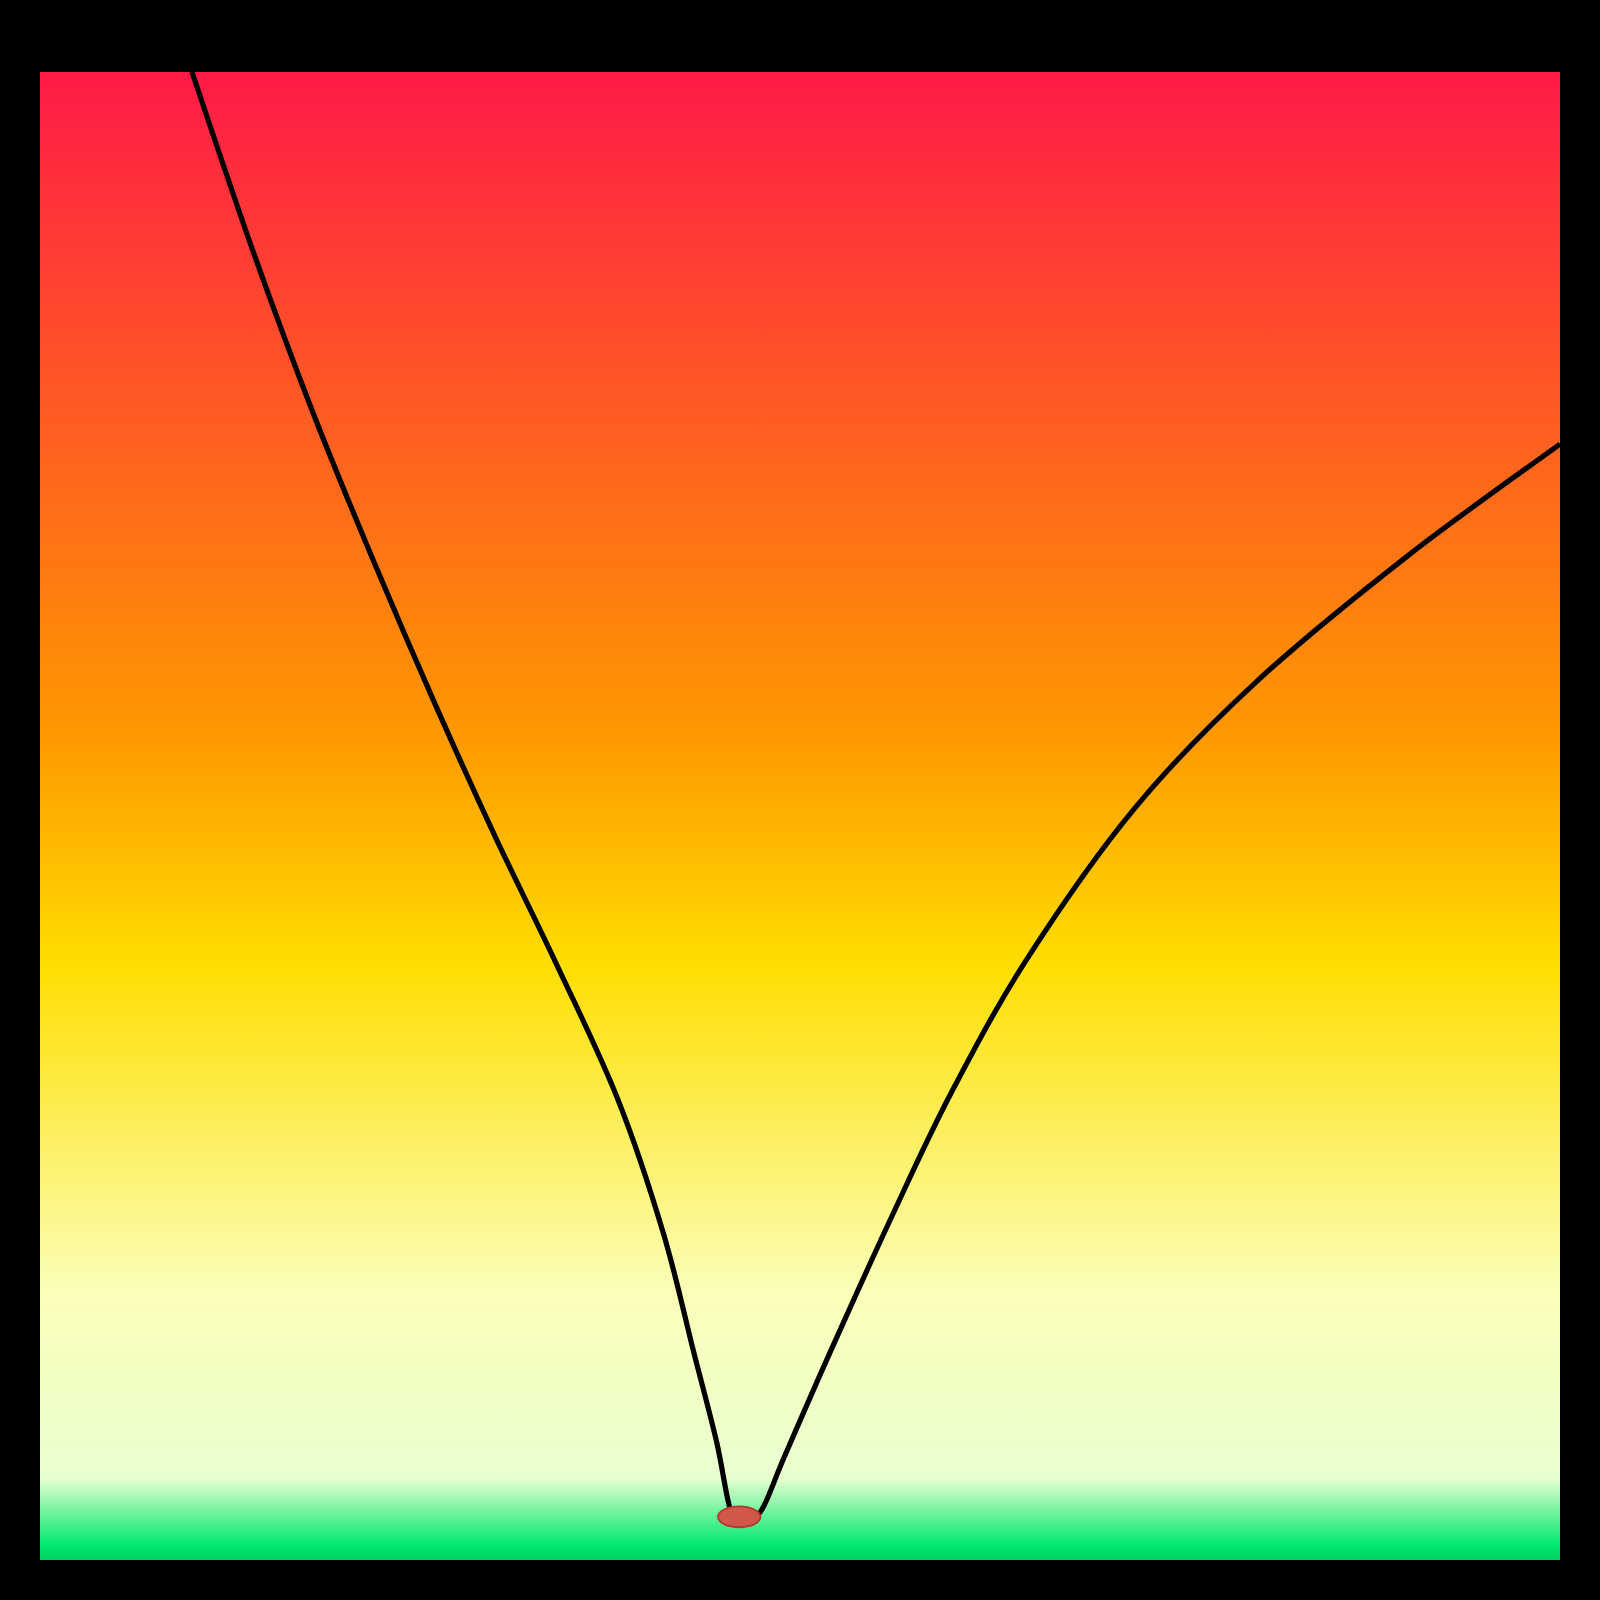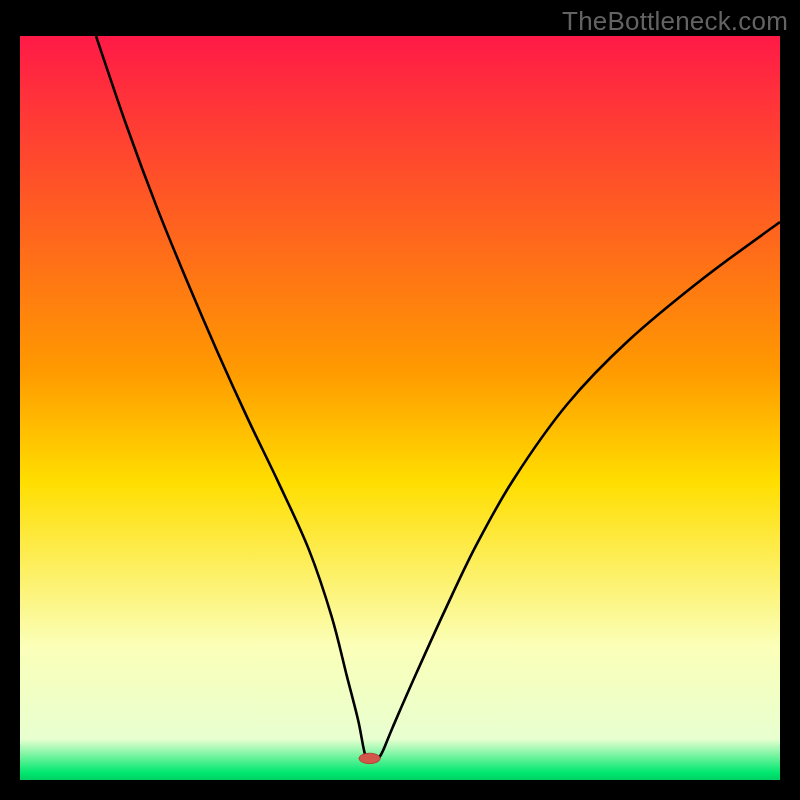--- a/index.html
+++ b/index.html
@@ -37,21 +37,20 @@
   .plot svg {
     width: 100%;
     height: 100%;
     display: block;
   }
 </style>
 </head>
 <body>
 
 <div class="outer">
-  <div class="watermark">TheBottleneck.com</div>
 
   <div class="plot">
     <svg viewBox="0 0 100 100" preserveAspectRatio="none">
       <defs>
         <linearGradient id="bg-grad" x1="0" y1="0" x2="0" y2="1">
         <stop offset="0%" stop-color="#ff1a47"></stop>
             <stop offset="45%" stop-color="#ff9a00"></stop>
             <stop offset="60%" stop-color="#ffde00"></stop>
             <stop offset="82%" stop-color="#fbffb8"></stop>
             <stop offset="94.5%" stop-color="#e8ffd0"></stop>

